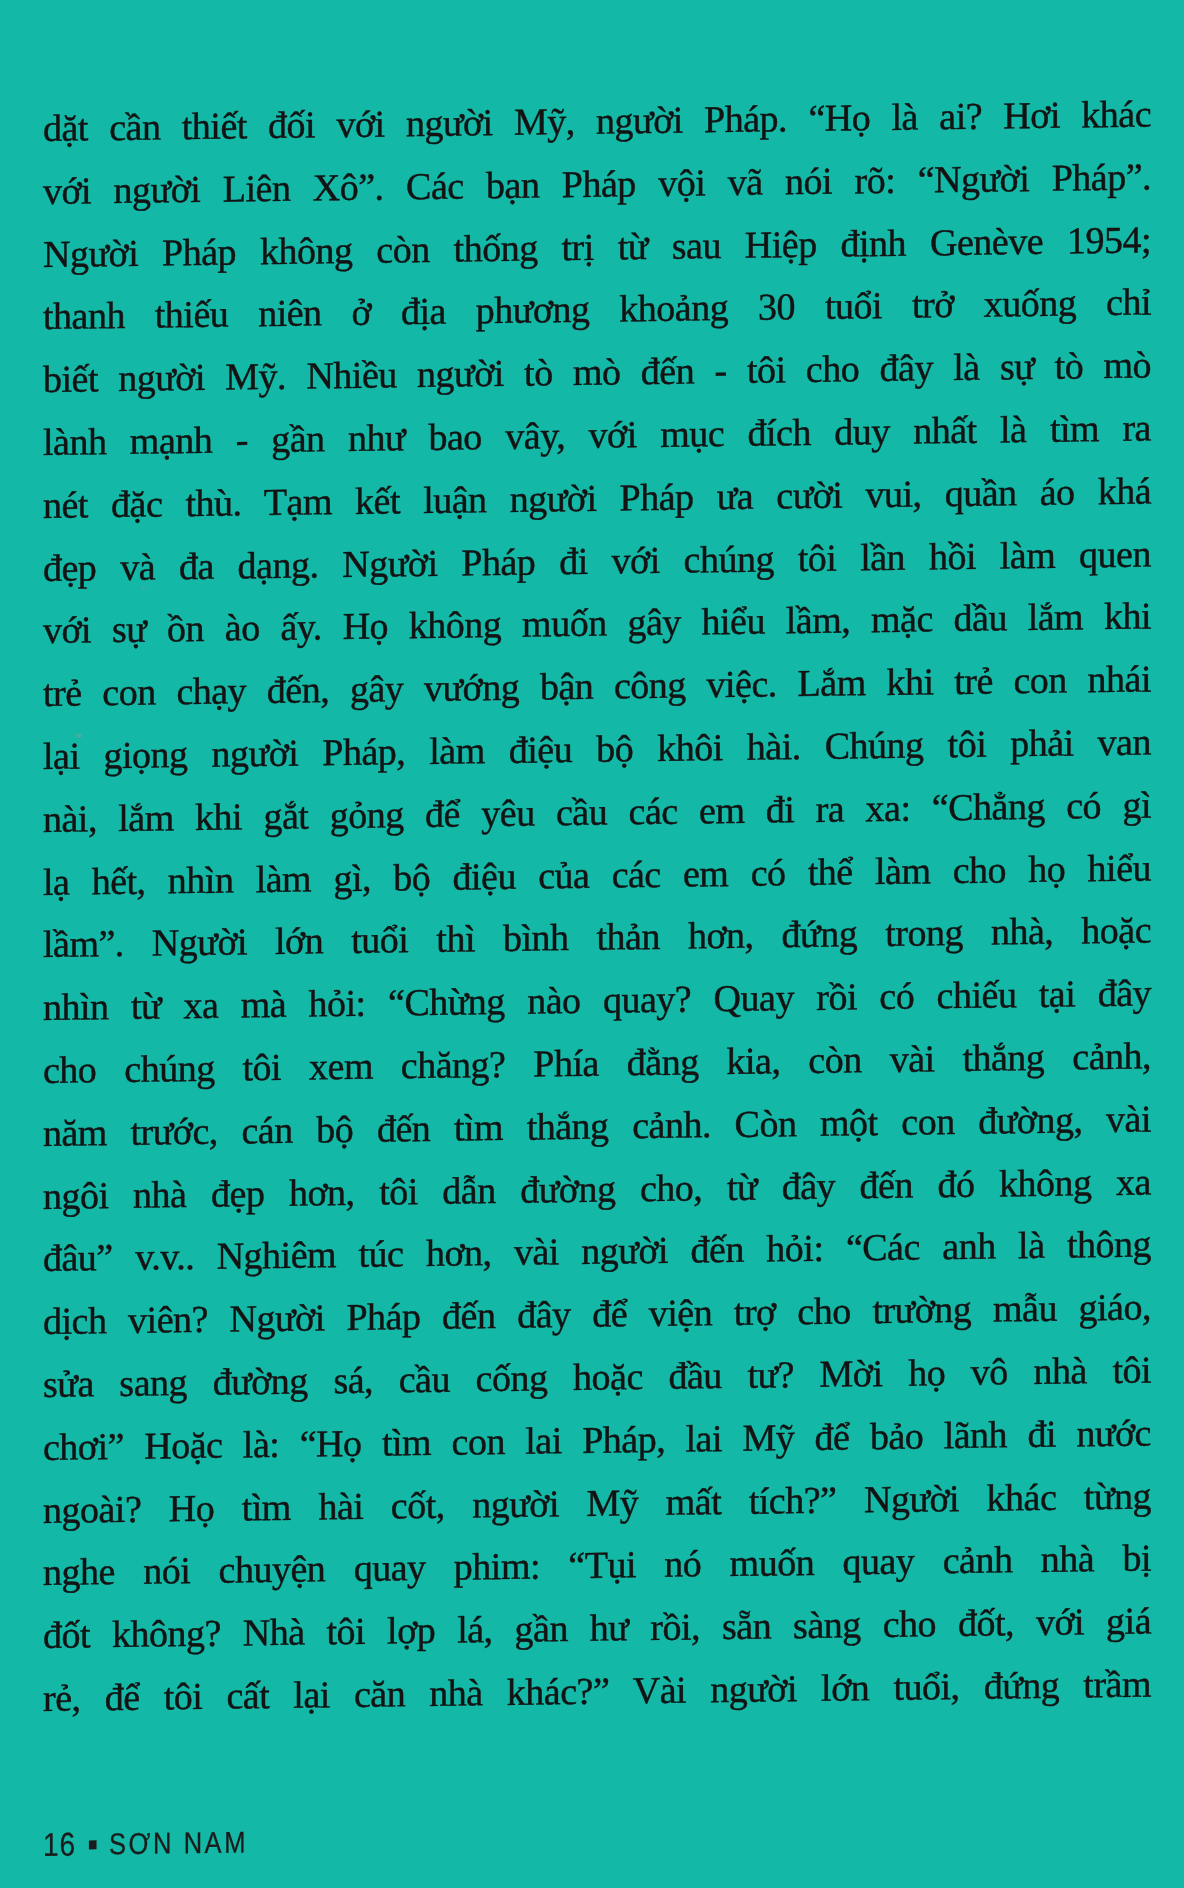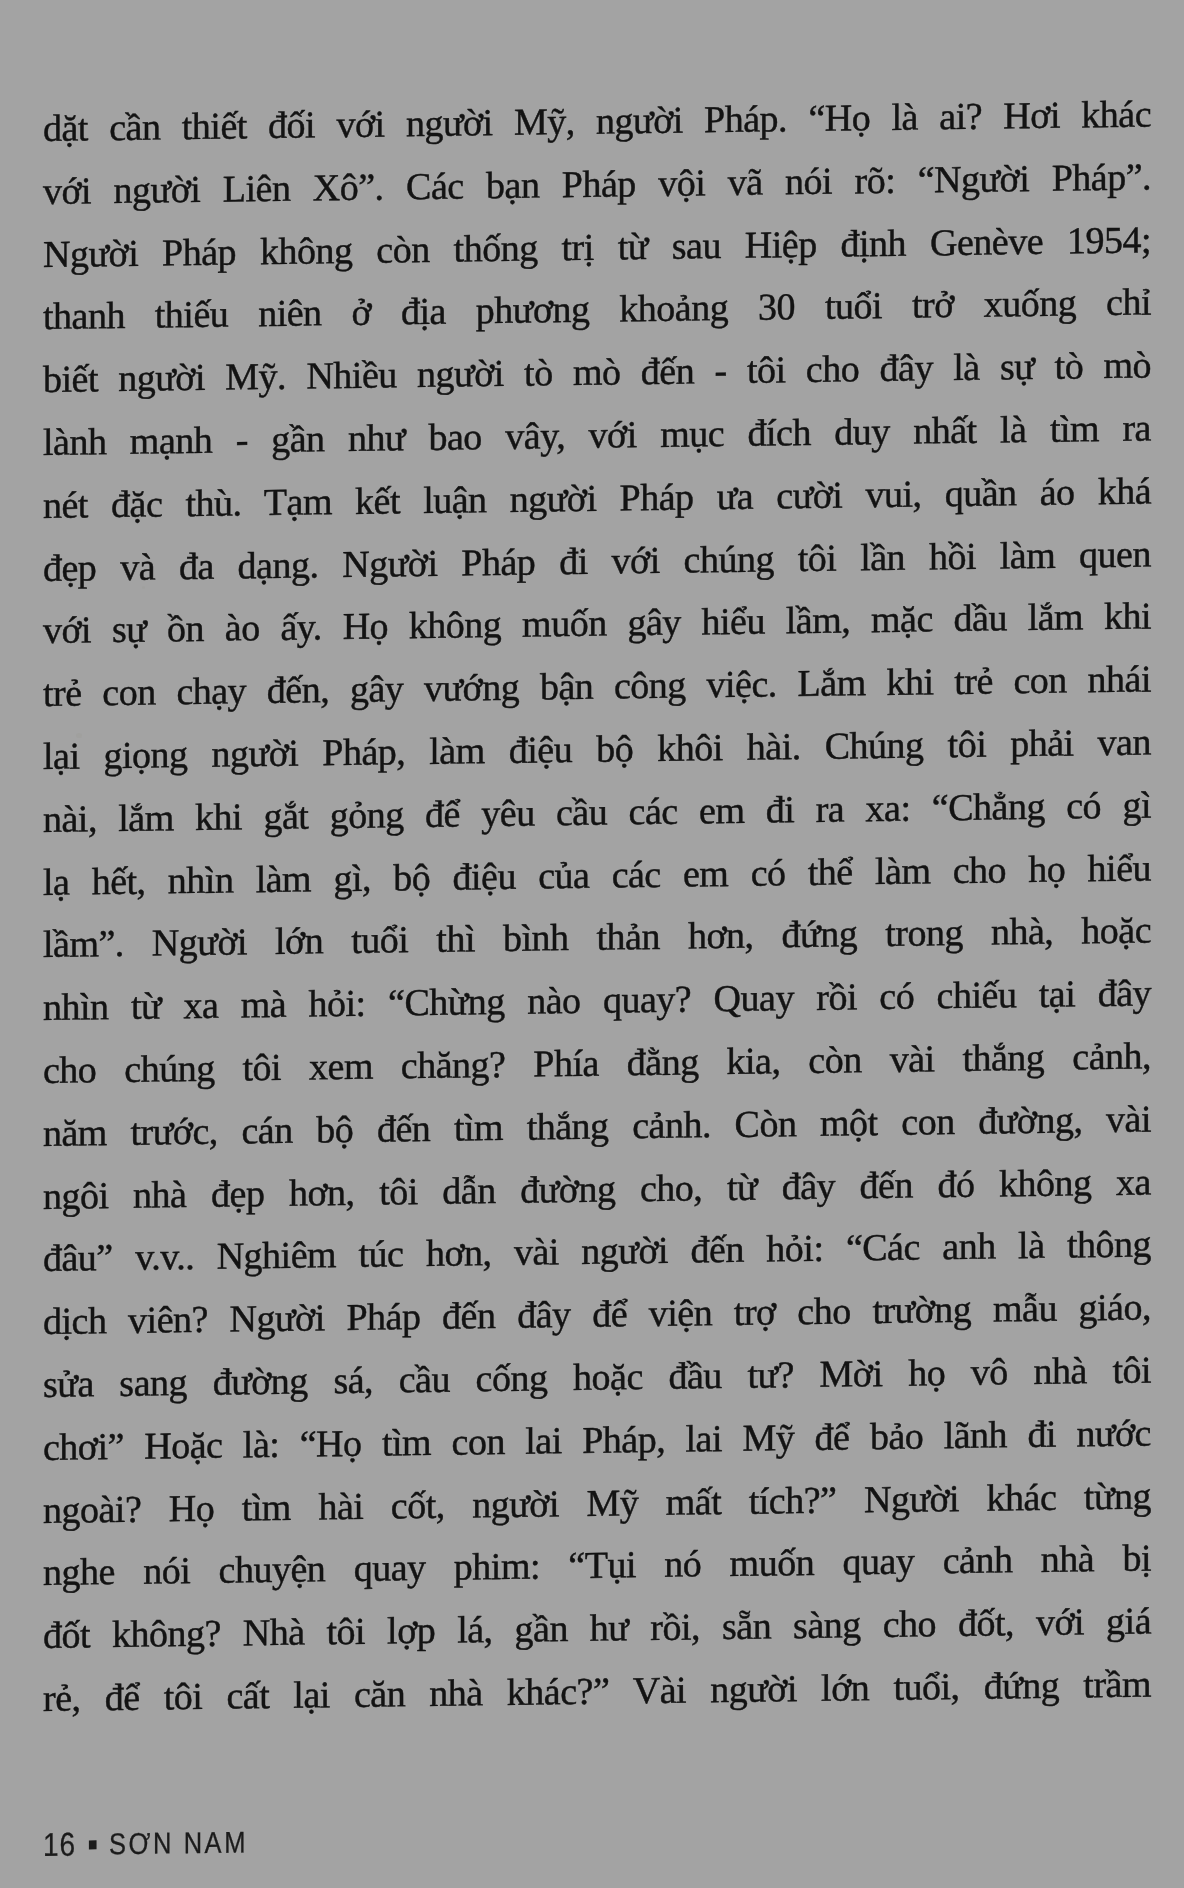--- a/index.html
+++ b/index.html
@@ -9,21 +9,21 @@
   }
   body {
     position: relative;
     width: 1184px;
     height: 1888px;
     overflow: hidden;
   }
   .scan-page {
     position: absolute;
     inset: 0;
-    background: #a3a3a3;
+    background: #14b8a6;
   }
   .page-text {
     position: absolute;
     left: 43px;
     top: 97px;
     width: 1108px;
     transform: skewY(-0.75deg);
     transform-origin: 0 0;
   }
   .text-line {

